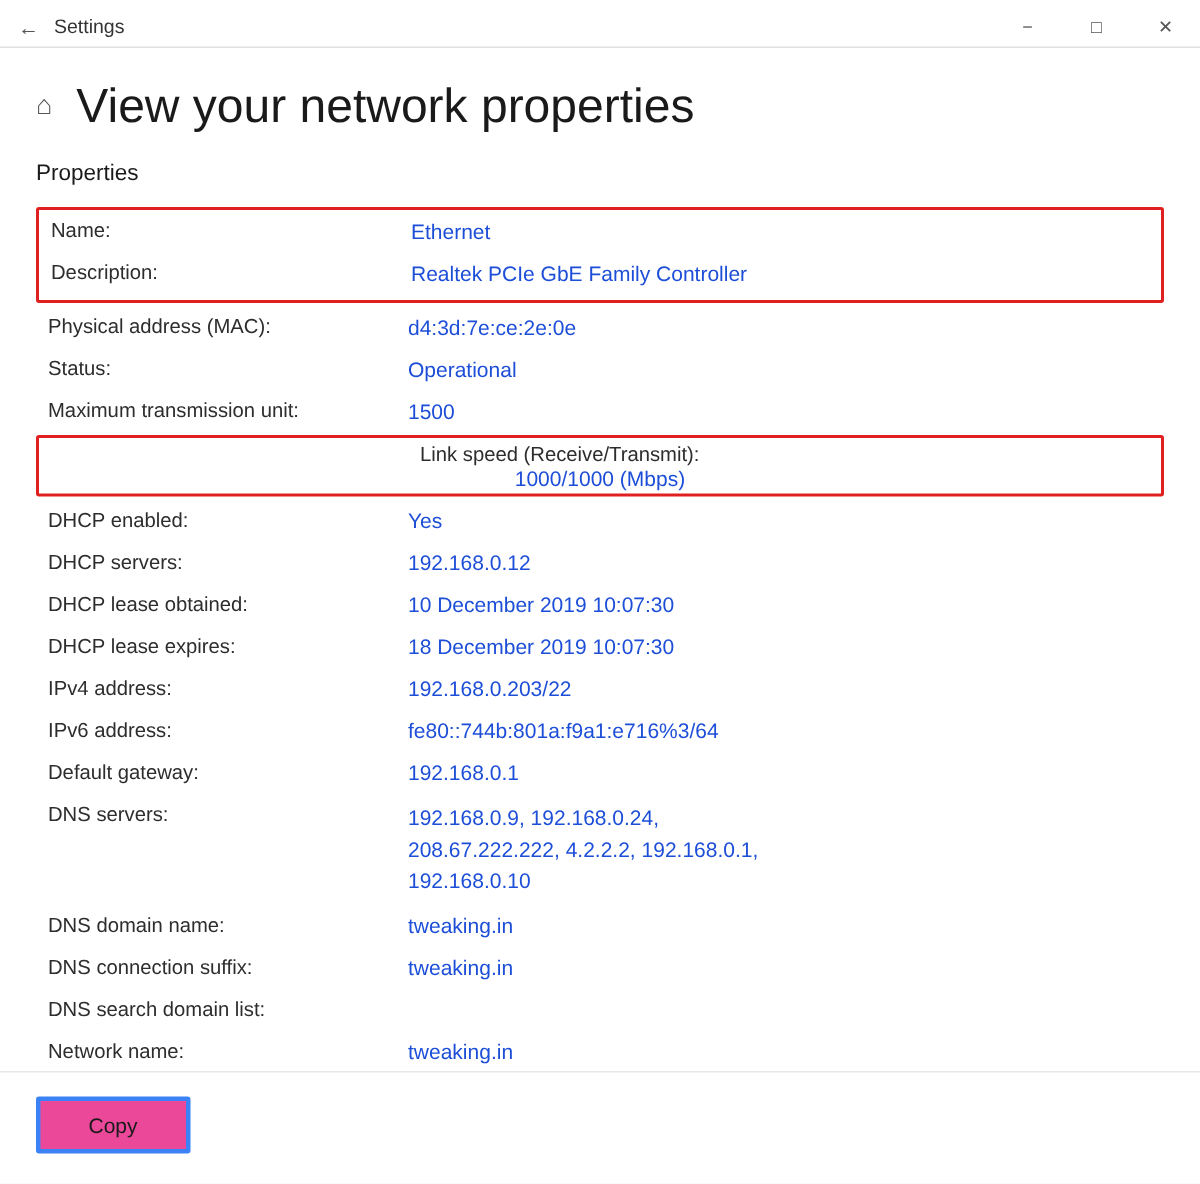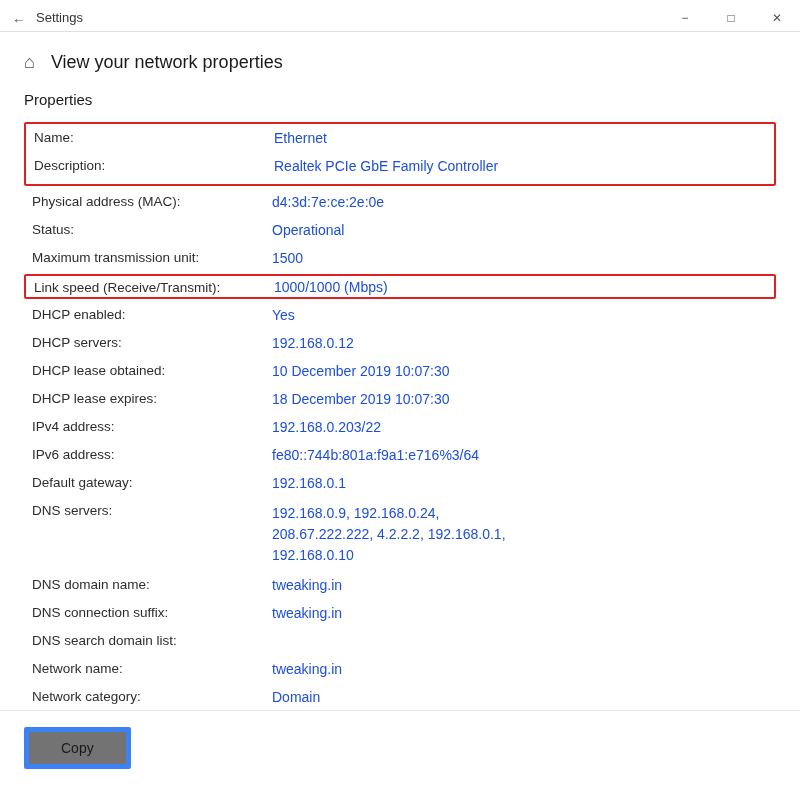--- a/index.html
+++ b/index.html
@@ -67,21 +67,21 @@
       align-items: center;
       padding: 20px 24px 10px 24px;
       gap: 16px;
     }
     .page-header-home {
       font-size: 18px;
       color: #555;
       cursor: pointer;
     }
     .page-header-title {
-      font-size: 18px;
+      font-size: 32px;
       font-weight: 300;
       color: #1a1a1a;
     }
 
     
     .section-heading {
       font-size: 15px;
       font-weight: 400;
       color: #1a1a1a;
       padding: 8px 24px 12px 24px;
@@ -126,30 +126,31 @@
       padding: 3px 0;
     }
 
     .highlight-inline {
       display: flex;
       align-items: center;
       border: 2px solid #e02020;
       border-radius: 2px;
       padding: 2px 8px;
       margin: 2px 0;
+      flex-direction: column;
     }
 
     
     .copy-area {
       padding: 16px 24px 20px 24px;
       border-top: 1px solid #e8e8e8;
     }
     .copy-btn {
-      background: #737373;
-      border: 5px solid #3b82f6;
+      background: #ec4899;
+      border: 3px solid #3b82f6;
       border-radius: 2px;
       padding: 8px 32px;
       font-size: 14px;
       cursor: pointer;
       color: #1a1a1a;
       font-family: 'Segoe UI', Tahoma, sans-serif;
     }
   </style>
 </head>
 <body>

